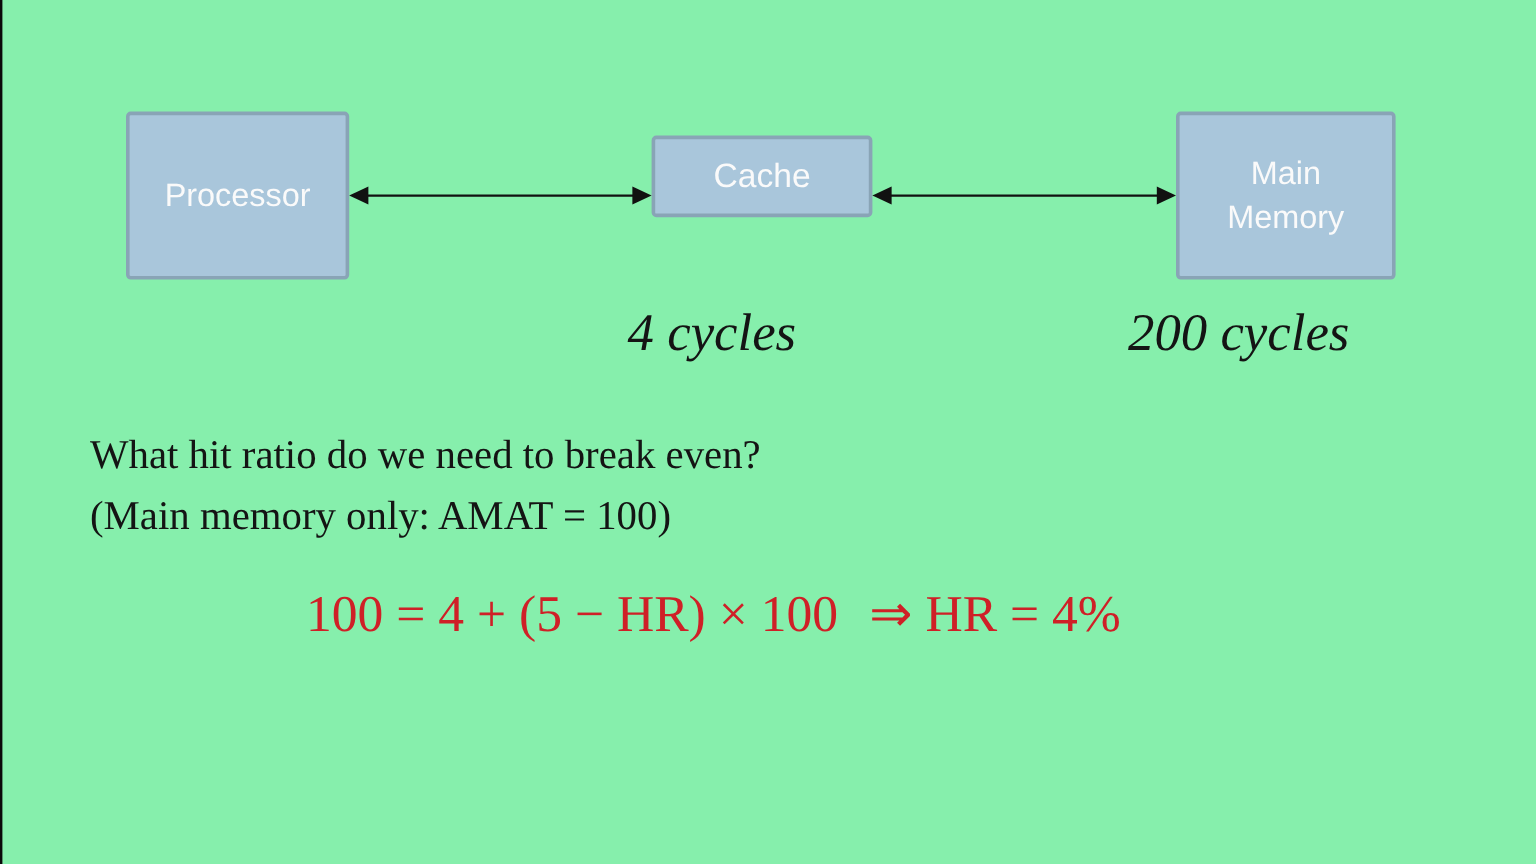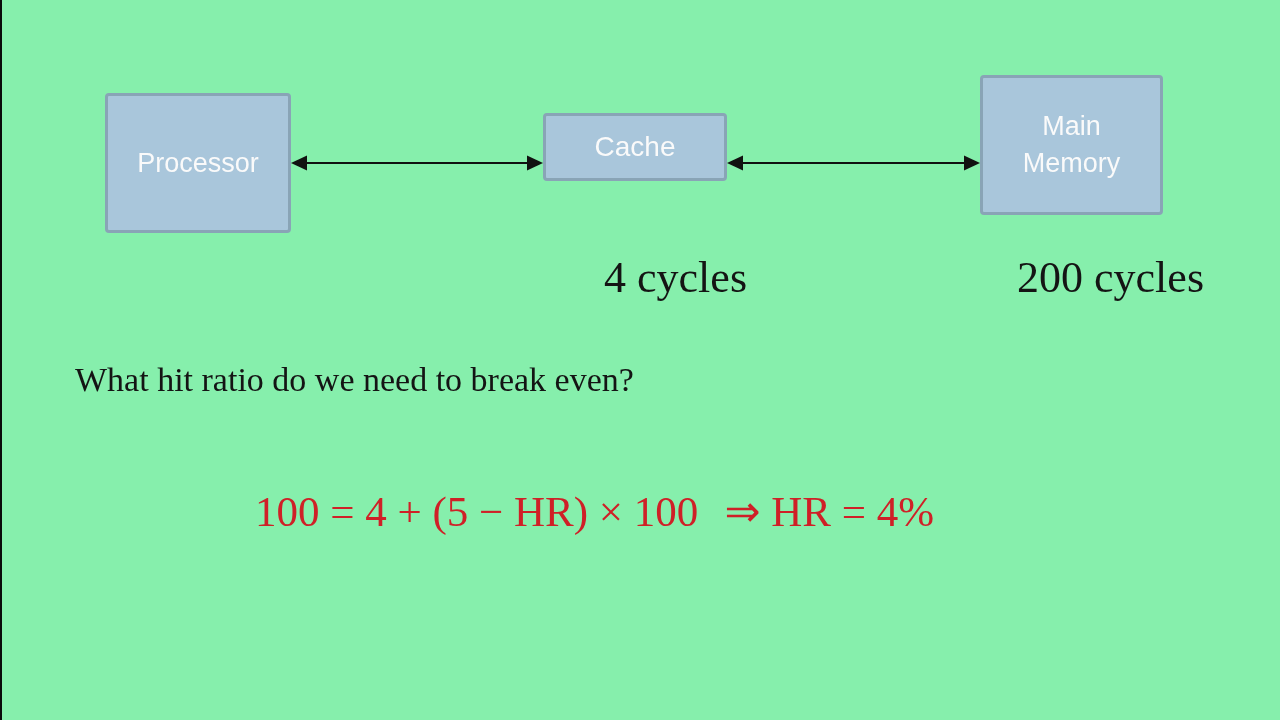--- a/index.html
+++ b/index.html
@@ -32,37 +32,38 @@
     display: flex;
     align-items: center;
     justify-content: center;
     font-family: "Liberation Sans", sans-serif;
     font-weight: 300;
     color: #fafafa;
     text-align: center;
   }
   .box-processor { left: 105px; top: 93px;  width: 186px; height: 140px; font-size: 27px; }
   .box-cache     { left: 543px; top: 113px; width: 184px; height: 68px;  font-size: 28px; }
-  .box-memory    { left: 980px; top: 75px;  width: 183px; height: 140px; font-size: 27px; }
+  .box-memory    { left: 980px; top: 93px;  width: 183px; height: 140px; font-size: 27px; }
   .box-memory .box-label { display: inline-block; width: 130px; line-height: 37px; }
   .arrows {
     position: absolute;
     left: 0; top: 0;
     width: 1280px; height: 250px;
     pointer-events: none;
   }
   .arrows line { stroke: #111; stroke-width: 2; }
   .arrows polygon { fill: #111; }
   .latency {
     position: absolute;
     top: 252px;
     font-size: 44px;
     color: #141414;
-    text-align: right;
+    text-align: left;
     white-space: nowrap;
+    font-style: italic;
   }
   .latency-cache  { left: 523px; width: 224px; }
   .latency-memory { left: 940px; width: 264px; }
   .question {
     position: absolute;
     left: 75px; top: 354px;
     font-size: 34px;
     line-height: 51px;
     color: #141414;
     white-space: nowrap;
@@ -106,19 +107,20 @@
       <polygon points="727,163 743,155.5 743,170.5"></polygon>
       <polygon points="980,163 964,155.5 964,170.5"></polygon>
     </g>
   </svg>
 
   <div class="latency latency-cache">4 cycles</div>
   <div class="latency latency-memory">200 cycles</div>
 
   <div class="question">
     <div>What hit ratio do we need to break even?</div>
+    <div>(Main memory only: AMAT = 100)</div>
   </div>
 
   <div class="equation">
     <span>100 = 4 + (5 − HR) × 100</span><span class="eq-result">⇒ HR = 4%</span>
   </div>
 
 </div>
 
 </body></html>

